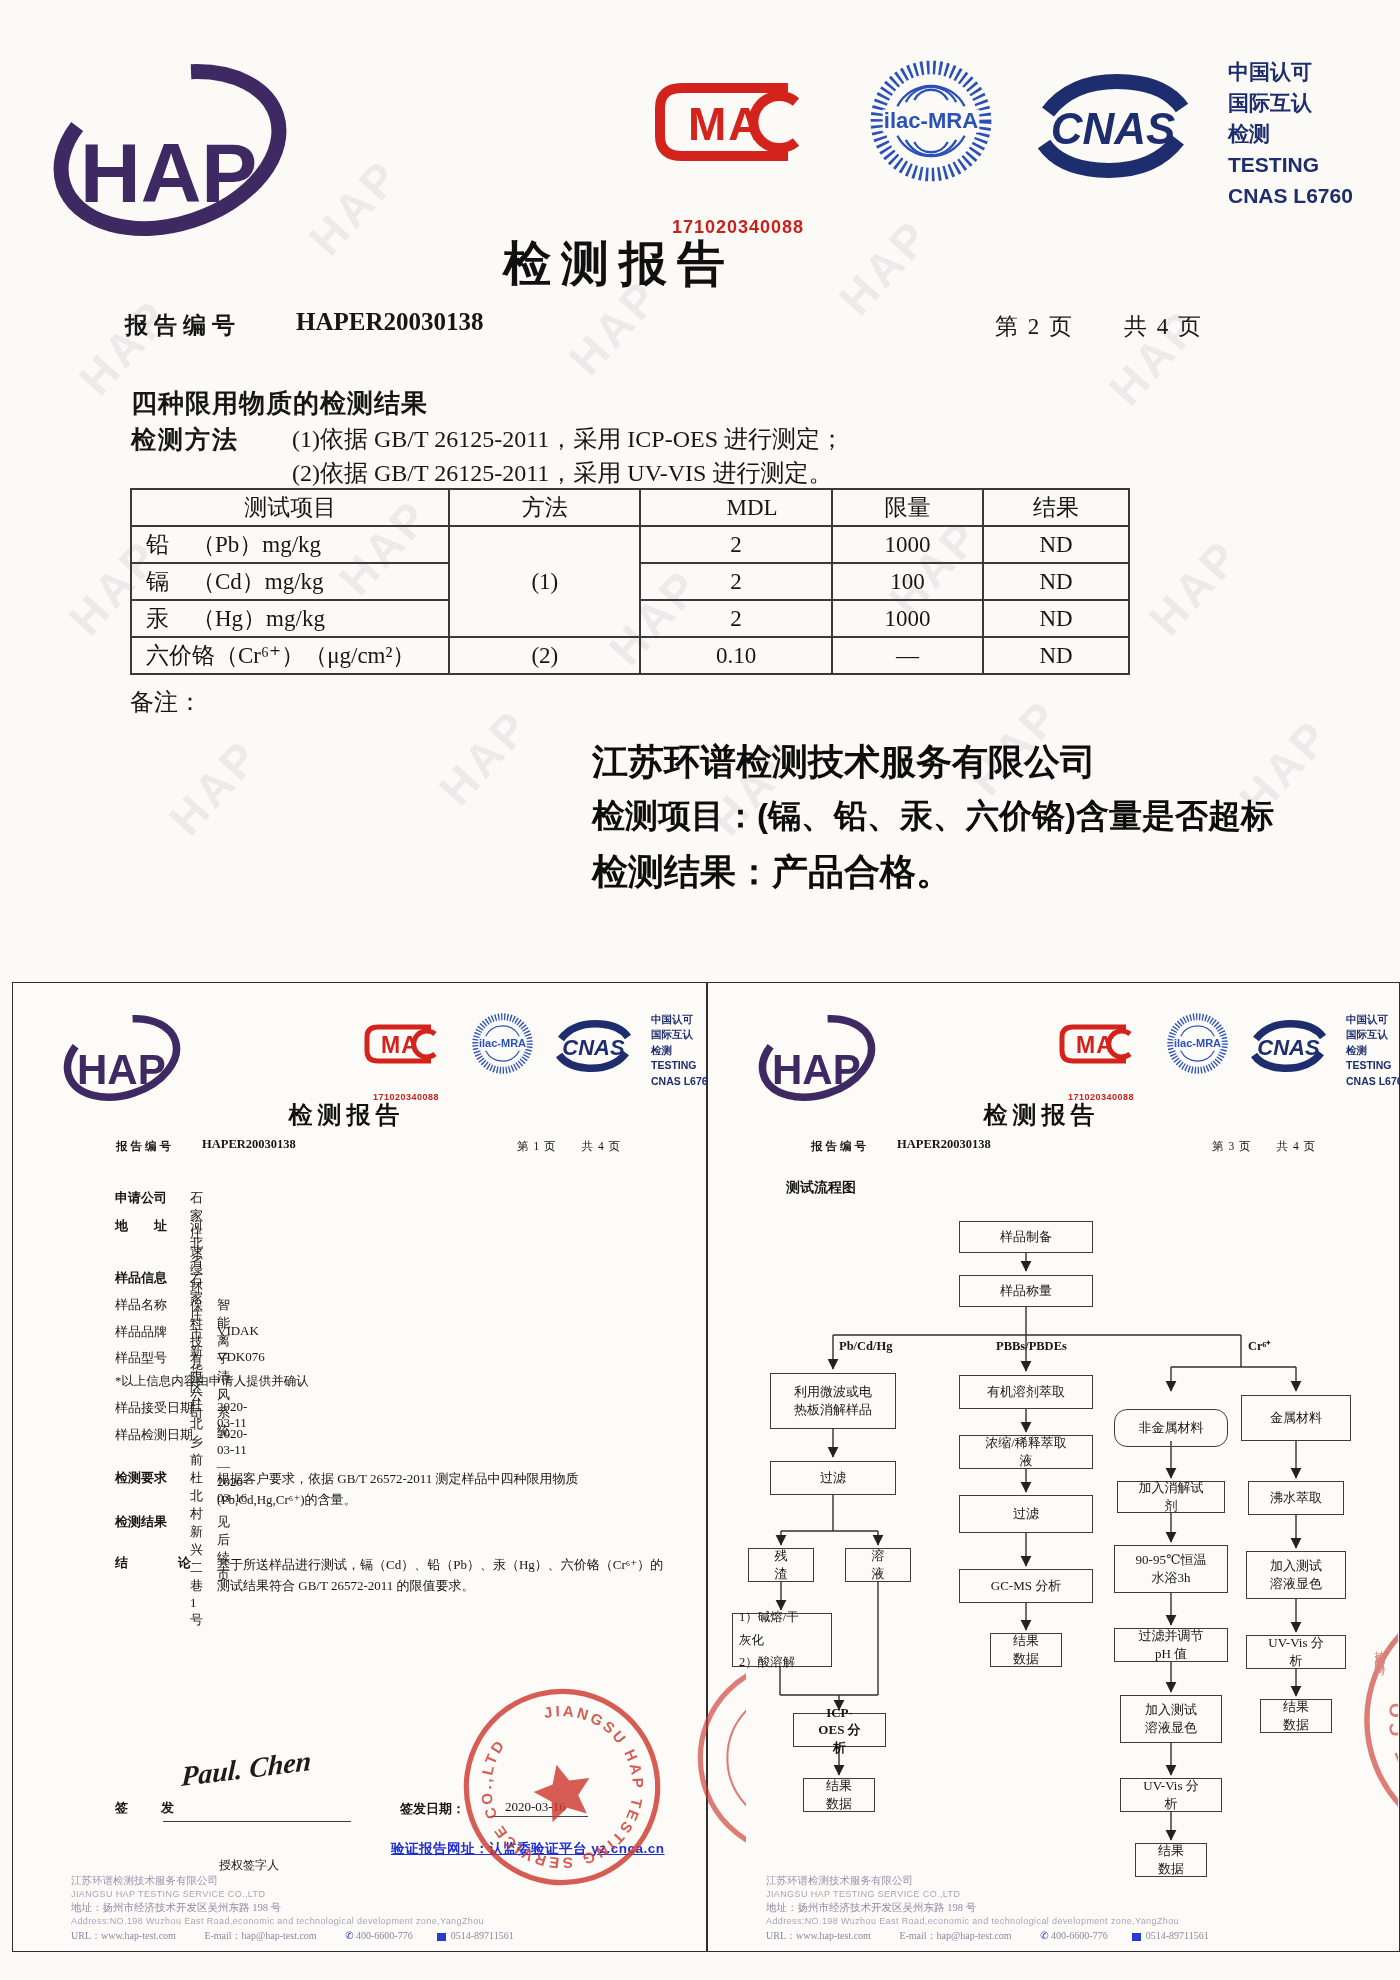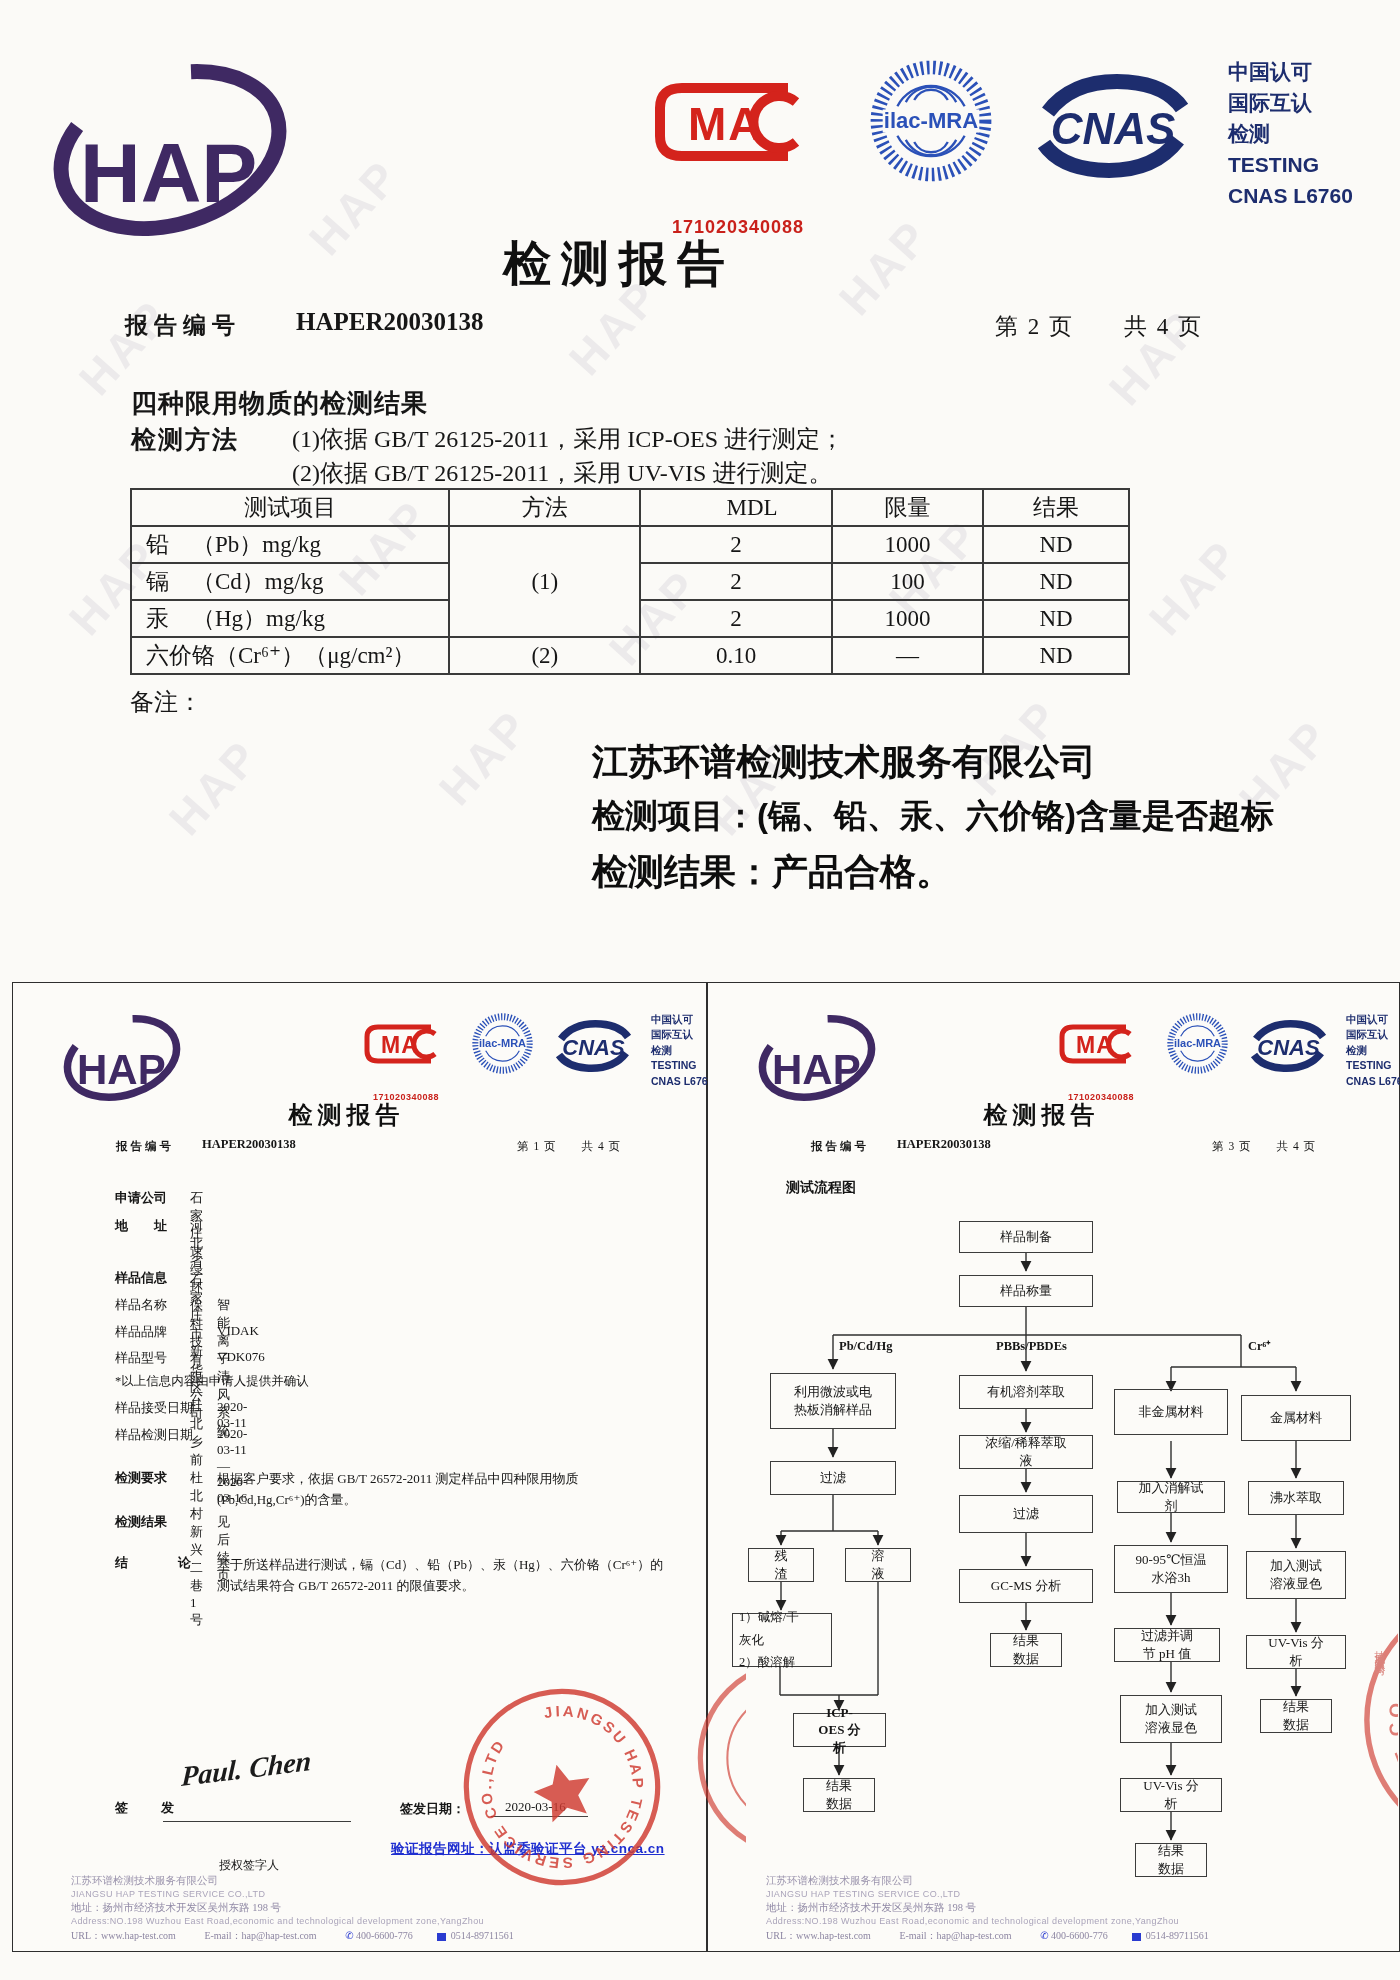--- a/index.html
+++ b/index.html
@@ -405,24 +405,24 @@
     <span><span>1）碱熔/干灰化</span><br>
     <span>2）酸溶解</span></span>
   </div>
   <div class="fnode" style="left:85px;top:730px;width:93px;height:34px;font-weight:bold;">ICP-OES 分析</div>
   <div class="fnode" style="left:95px;top:795px;width:72px;height:34px;">结果数据</div>
   <div class="fnode" style="left:251px;top:392px;width:134px;height:34px;">有机溶剂萃取</div>
   <div class="fnode" style="left:251px;top:452px;width:134px;height:34px;">浓缩/稀释萃取液</div>
   <div class="fnode" style="left:251px;top:512px;width:134px;height:38px;">过滤</div>
   <div class="fnode" style="left:251px;top:586px;width:134px;height:34px;">GC-MS 分析</div>
   <div class="fnode" style="left:282px;top:650px;width:72px;height:34px;">结果数据</div>
-  <div class="fnode" style="left:406px;top:406px;width:114px;height:46px;">非金属材料</div>
+  <div class="fnode" style="left:406px;top:426px;width:114px;height:38px;border-radius:13px;">非金属材料</div>
   <div class="fnode" style="left:409px;top:498px;width:108px;height:32px;">加入消解试剂</div>
   <div class="fnode" style="left:406px;top:562px;width:114px;height:48px;">90-95℃恒温水浴3h</div>
-  <div class="fnode" style="left:406px;top:645px;width:106px;height:34px;">过滤并调节 pH 值</div>
+  <div class="fnode" style="left:406px;top:645px;width:114px;height:34px;">过滤并调节 pH 值</div>
   <div class="fnode" style="left:412px;top:712px;width:102px;height:48px;">加入测试溶液显色</div>
   <div class="fnode" style="left:412px;top:795px;width:102px;height:34px;">UV-Vis 分析</div>
   <div class="fnode" style="left:427px;top:860px;width:72px;height:34px;">结果数据</div>
   <div class="fnode" style="left:533px;top:412px;width:110px;height:46px;">金属材料</div>
   <div class="fnode" style="left:540px;top:498px;width:96px;height:34px;">沸水萃取</div>
   <div class="fnode" style="left:538px;top:568px;width:100px;height:48px;">加入测试溶液显色</div>
   <div class="fnode" style="left:538px;top:652px;width:100px;height:34px;">UV-Vis 分析</div>
   <div class="fnode" style="left:552px;top:716px;width:72px;height:34px;">结果数据</div>
 
   <div class="footer" style="top:891px;">

